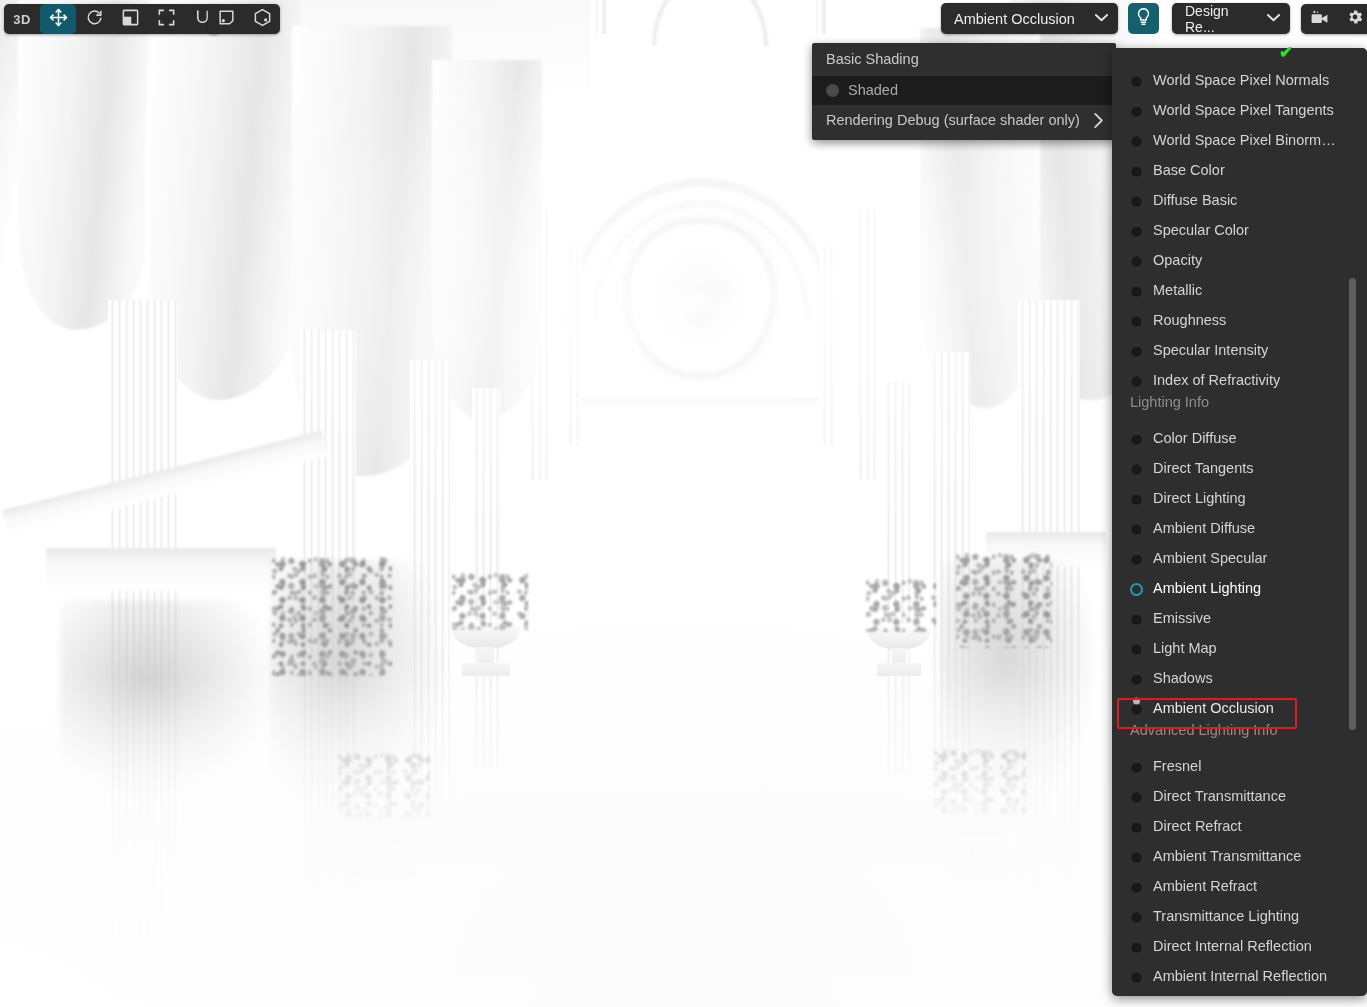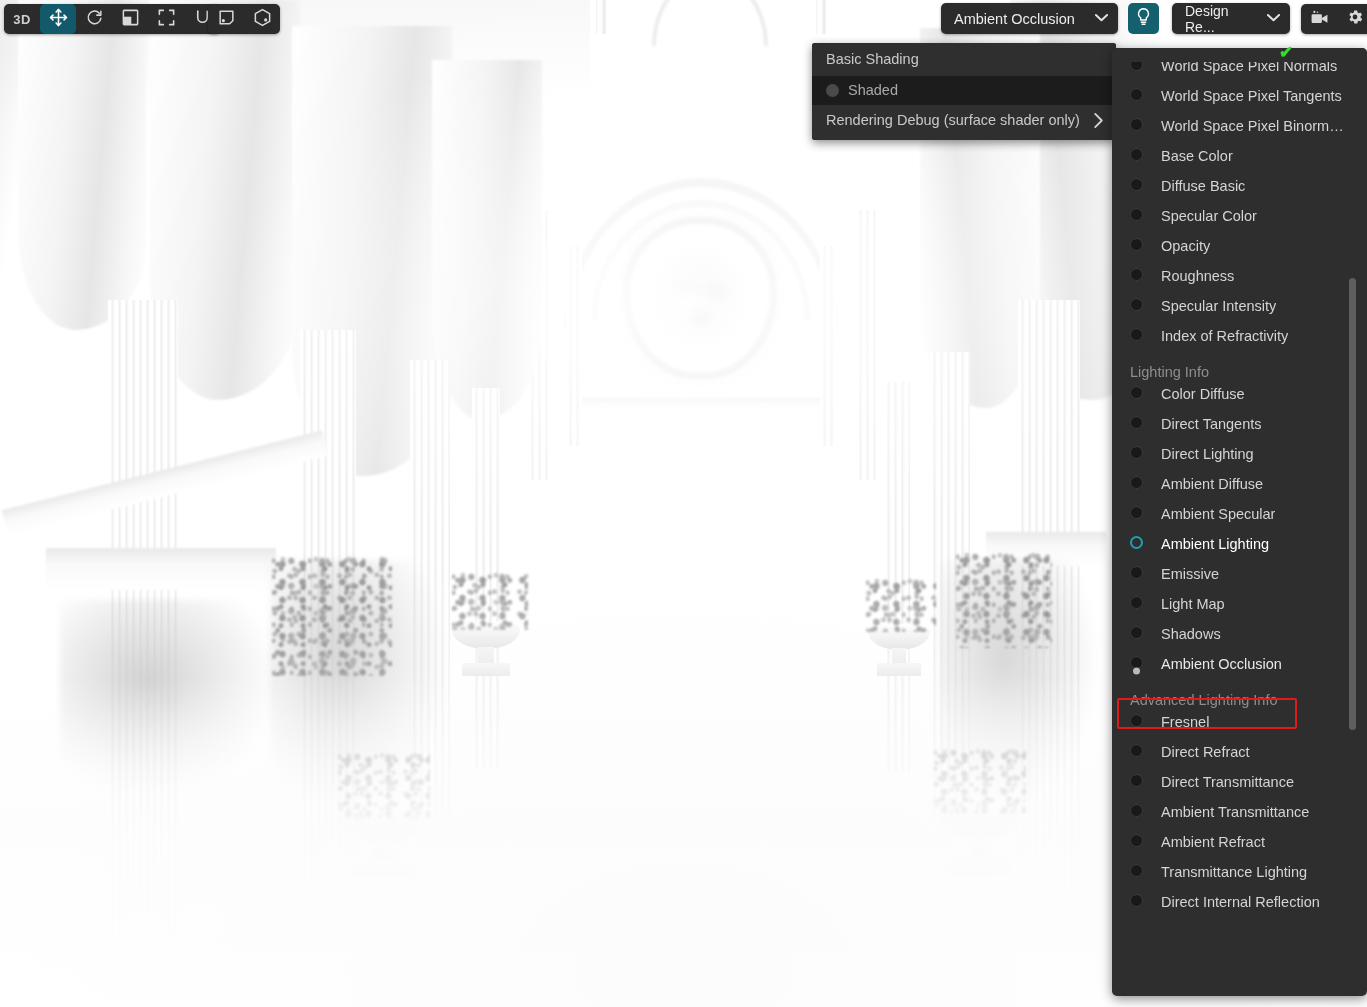--- a/index.html
+++ b/index.html
@@ -179,21 +179,21 @@
     background:#2e2e2e; border-radius:5px;
     box-shadow:0 3px 12px rgba(0,0,0,.45); overflow:hidden;
   }
   #menu-debug-inner{
     position:absolute; left:0; top:-18px; width:255px;
   }
   .sec{
     padding:6px 0 6px 18px; font-size:14.5px; color:#8e8e8e;
   }
   .row{
-    display:flex; align-items:flex-start; gap:18px;
+    display:flex; align-items:flex-end; gap:10px;
     height:30px; padding:0 10px 0 18px; cursor:pointer; position:relative;
   }
   .row .dot{
     width:13px; height:13px; border-radius:50%; background:#191919;
     box-shadow:inset 0 0 0 1px #3d3d3d; flex:0 0 auto;
   }
   .row .txt{
     font-size:14.5px; color:#d4d4d4; white-space:nowrap;
     overflow:hidden; text-overflow:ellipsis;
   }
@@ -464,20 +464,24 @@
       <div class="row">
         <span class="dot"></span>
         <span class="txt">Specular Color</span>
       </div>
       <div class="row">
         <span class="dot"></span>
         <span class="txt">Opacity</span>
       </div>
       <div class="row">
         <span class="dot"></span>
+        <span class="txt">Metallic</span>
+      </div>
+      <div class="row">
+        <span class="dot"></span>
         <span class="txt">Roughness</span>
       </div>
       <div class="row">
         <span class="dot"></span>
         <span class="txt">Specular Intensity</span>
       </div>
       <div class="row">
         <span class="dot"></span>
         <span class="txt">Index of Refractivity</span>
       </div>
@@ -522,41 +526,45 @@
         <span class="dot"></span>
         <span class="txt">Ambient Occlusion</span>
       </div>
       <div class="sec">Advanced Lighting Info</div>
       <div class="row">
         <span class="dot"></span>
         <span class="txt">Fresnel</span>
       </div>
       <div class="row">
         <span class="dot"></span>
+        <span class="txt">Direct Transmittance</span>
+      </div>
+      <div class="row">
+        <span class="dot"></span>
         <span class="txt">Direct Refract</span>
       </div>
       <div class="row">
         <span class="dot"></span>
-        <span class="txt">Direct Transmittance</span>
-      </div>
-      <div class="row">
-        <span class="dot"></span>
         <span class="txt">Ambient Transmittance</span>
       </div>
       <div class="row">
         <span class="dot"></span>
         <span class="txt">Ambient Refract</span>
       </div>
       <div class="row">
         <span class="dot"></span>
         <span class="txt">Transmittance Lighting</span>
       </div>
       <div class="row">
         <span class="dot"></span>
         <span class="txt">Direct Internal Reflection</span>
+      </div>
+      <div class="row">
+        <span class="dot"></span>
+        <span class="txt">Ambient Internal Reflection</span>
       </div>
     </div>
 </div>
 <div class="clip-top"></div>
 <div class="green-v">✔</div>
 <div id="annot"></div>
 <div id="scroll-track"></div>
 <div id="scroll-thumb"></div>
 
 </body></html>

